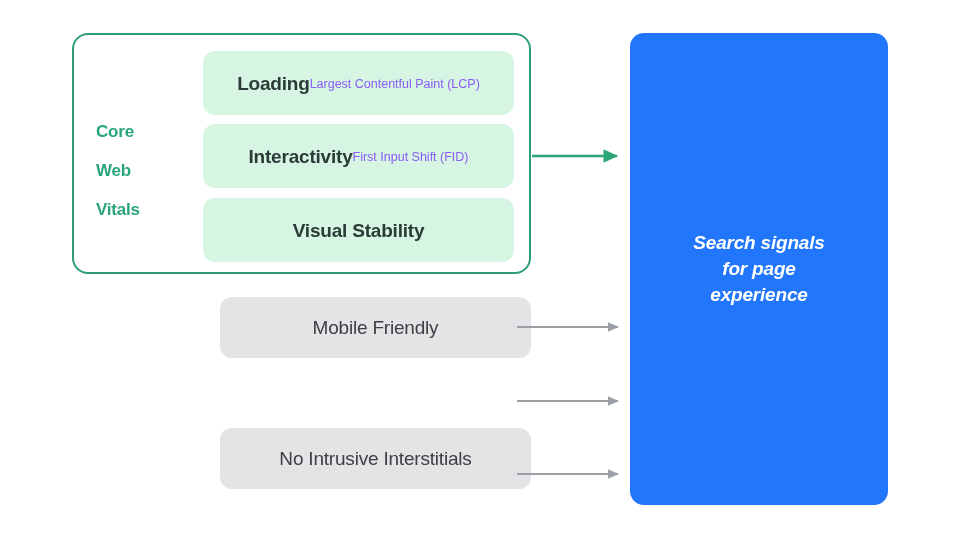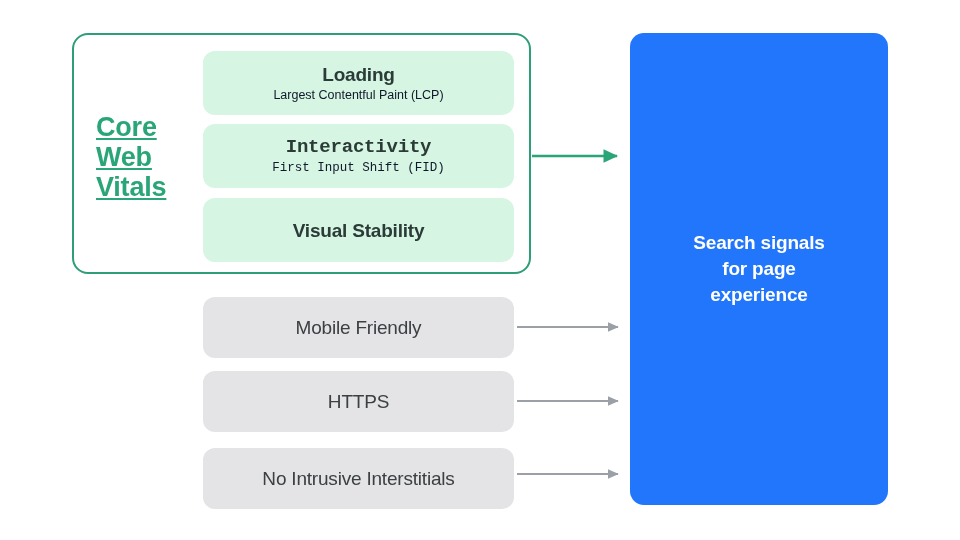--- a/index.html
+++ b/index.html
@@ -32,73 +32,73 @@
     border: 2px solid #2e9e77;
     border-radius: 16px;
     background: #ffffff;
   }
   .cwv-label {
     position: absolute;
     left: 96px;
     top: 112px;
     width: 96px;
     color: #2aa578;
-    font-size: 27px;
+    font-size: 17px;
     font-weight: bold;
-    line-height: 30px;
+    line-height: 39px;
     letter-spacing: -0.2px;
-    text-decoration: underline;
   }
 
   
   .card {
     position: absolute;
     left: 203px;
     width: 311px;
     box-sizing: border-box;
     border-radius: 12px;
     display: flex;
-    flex-direction: column;
+    flex-direction: row;
     align-items: center;
     justify-content: center;
   }
   .card-green {
     height: 64px;
     background: #d6f5e3;
   }
   .card-green .card-title {
     font-size: 19px;
     font-weight: bold;
     color: #2b3b38;
     line-height: 23px;
     letter-spacing: -0.2px;
   }
   .card-green .card-sub {
     font-size: 12.5px;
-    color: #0f172a;
+    color: #8b5cf6;
     line-height: 16px;
     margin-top: 1px;
   }
   .card-gray {
     height: 61px;
     background: #e4e4e6;
+    margin-left: 17px;
   }
   .card-gray .card-title {
     font-size: 19px;
     color: #3c4043;
     line-height: 23px;
     letter-spacing: -0.2px;
   }
 
   #card-loading      { top: 51px; }
-  #card-interactivity{ top: 124px; font-family: Liberation Mono, monospace; }
+  #card-interactivity{ top: 124px; }
   #card-visual       { top: 198px; gap: 46px; }
   #card-mobile       { top: 297px; }
   #card-https        { top: 371px; }
-  #card-interstitial { top: 448px; }
+  #card-interstitial { top: 428px; }
 
   
   .blue-panel {
     position: absolute;
     left: 630px;
     top: 33px;
     width: 258px;
     height: 472px;
     background: #2176fb;
     border-radius: 14px;
@@ -107,20 +107,21 @@
     justify-content: center;
   }
   .blue-text {
     color: #ffffff;
     font-size: 19px;
     font-weight: bold;
     line-height: 26px;
     text-align: center;
     letter-spacing: -0.2px;
     white-space: pre-line;
+    font-style: italic;
   }
 
   
   .arrow-layer {
     position: absolute;
     left: 0; top: 0;
     width: 960px; height: 540px;
     pointer-events: none;
   }
 </style>
@@ -146,23 +147,20 @@
   </div>
 
   <div id="card-visual" class="card card-green">
     <div class="card-title">Visual Stability</div>
   </div>
 
   <div id="card-mobile" class="card card-gray">
     <div class="card-title">Mobile Friendly</div>
   </div>
 
-  <div id="card-https" class="card card-gray">
-    <div class="card-title">HTTPS</div>
-  </div>
 
   <div id="card-interstitial" class="card card-gray">
     <div class="card-title">No Intrusive Interstitials</div>
   </div>
 
   <div class="blue-panel">
     <div class="blue-text">Search signals
 for page
 experience</div>
   </div>

